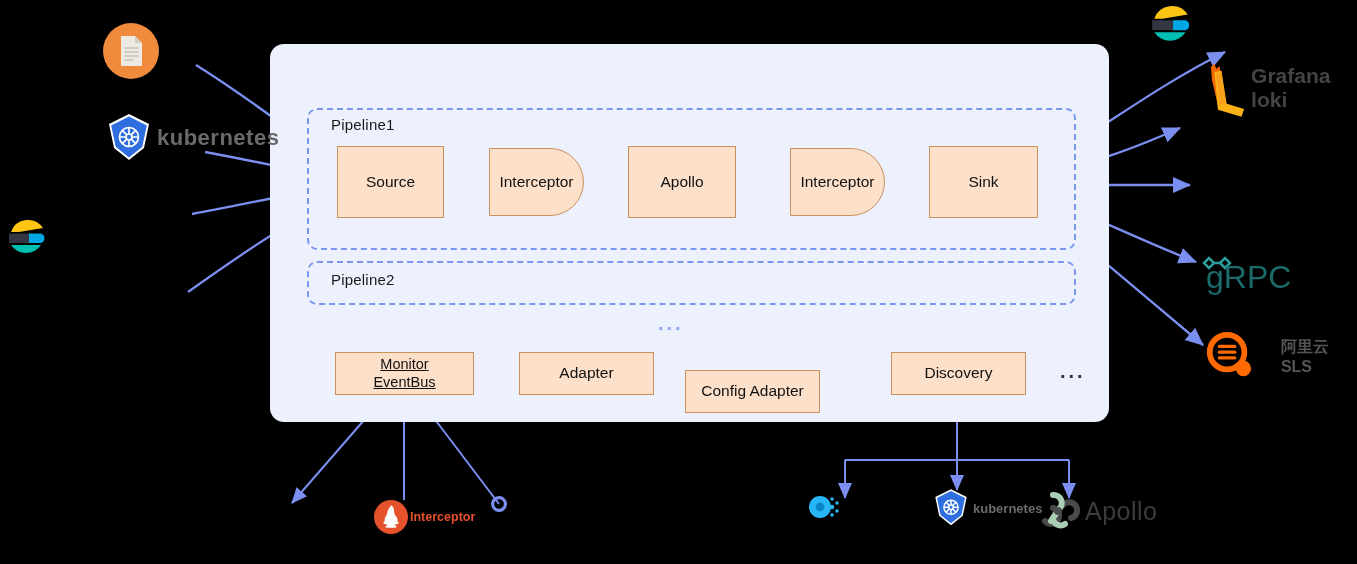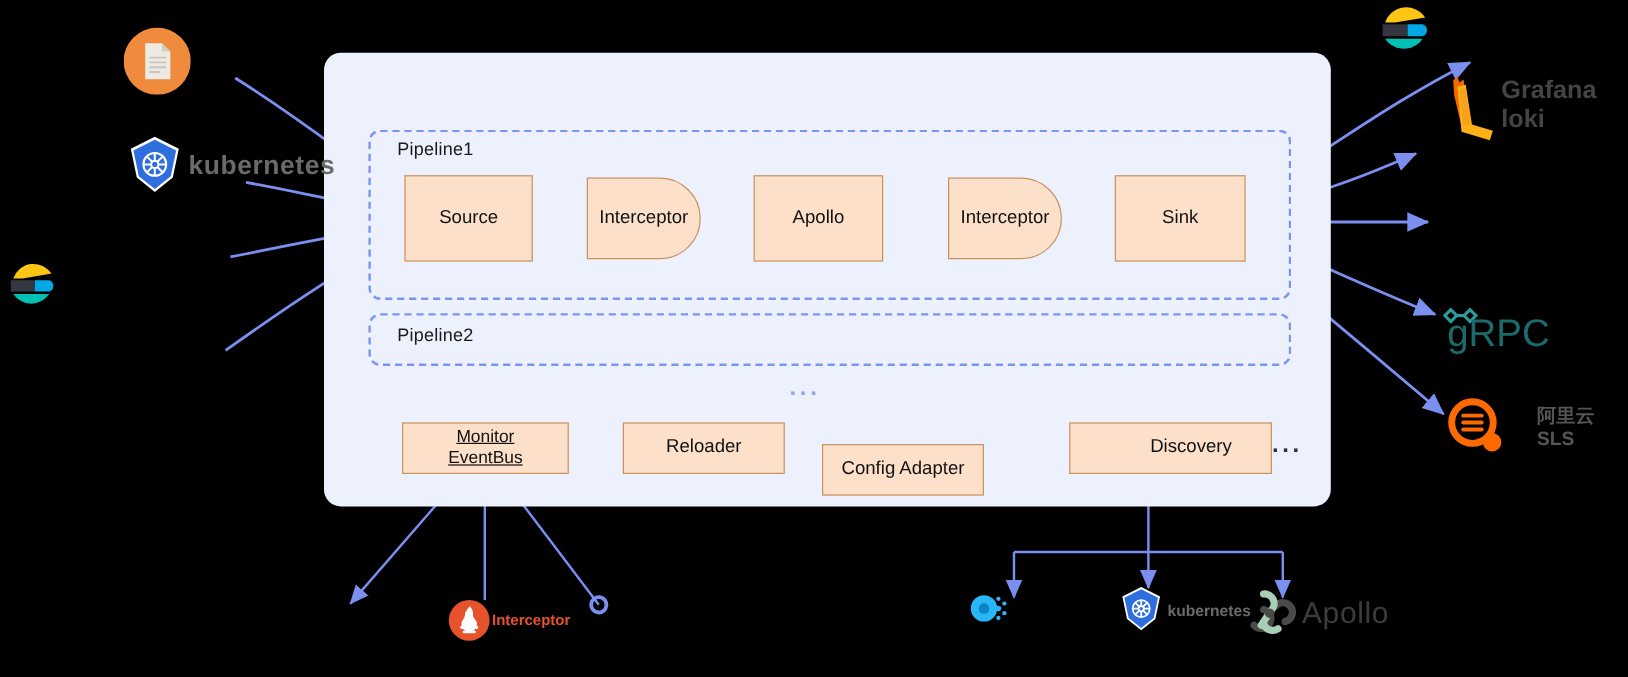--- a/index.html
+++ b/index.html
@@ -29,21 +29,21 @@
   #n-source{left:337px;top:146px;width:105px;height:70px;}
   #n-icept1{left:489px;top:148px;width:93px;height:66px;}
   #n-queue{left:628px;top:146px;width:106px;height:70px;}
   #n-icept2{left:790px;top:148px;width:93px;height:66px;}
   #n-sink{left:929px;top:146px;width:107px;height:70px;}
 
   #n-monitor{left:335px;top:352px;width:137px;height:41px;flex-direction:column;
       font-size:14.5px;text-decoration:underline;}
   #n-reloader{left:519px;top:352px;width:133px;height:41px;}
   #n-configadapter{left:685px;top:370px;width:133px;height:41px;}
-  #n-discovery{left:891px;top:352px;width:133px;height:41px;padding-left:34px;}
+  #n-discovery{left:891px;top:352px;width:133px;height:41px;}
 
   .node-line{display:block;}
 
   
   .dots-blue{position:absolute;color:#8fa8f2;font-size:20px;letter-spacing:3px;
       font-weight:700;}
   #dots-pipeline{left:658px;top:312px;}
   .dots-dark{position:absolute;color:#333;font-size:20px;letter-spacing:3px;
       font-weight:700;}
   #dots-services{left:1060px;top:360px;}
@@ -148,21 +148,21 @@
   <span class="pipeline-label">Pipeline2</span>
 </div>
 
 <div class="dots-blue" id="dots-pipeline">...</div>
 
 <div class="node" id="n-monitor">
   <span class="node-line">Monitor</span>
   <span class="node-line">EventBus</span>
 </div>
 <div class="node" id="n-reloader">
-  <span>Reloader</span>
+  <span>Adapter</span>
 </div>
 <div class="node" id="n-configadapter">
   <span>Config Adapter</span>
 </div>
 <div class="node" id="n-discovery">
   <span>Discovery</span>
 </div>
 <div class="dots-dark" id="dots-services">...</div>
 
 <div class="logo" id="logo-file">

